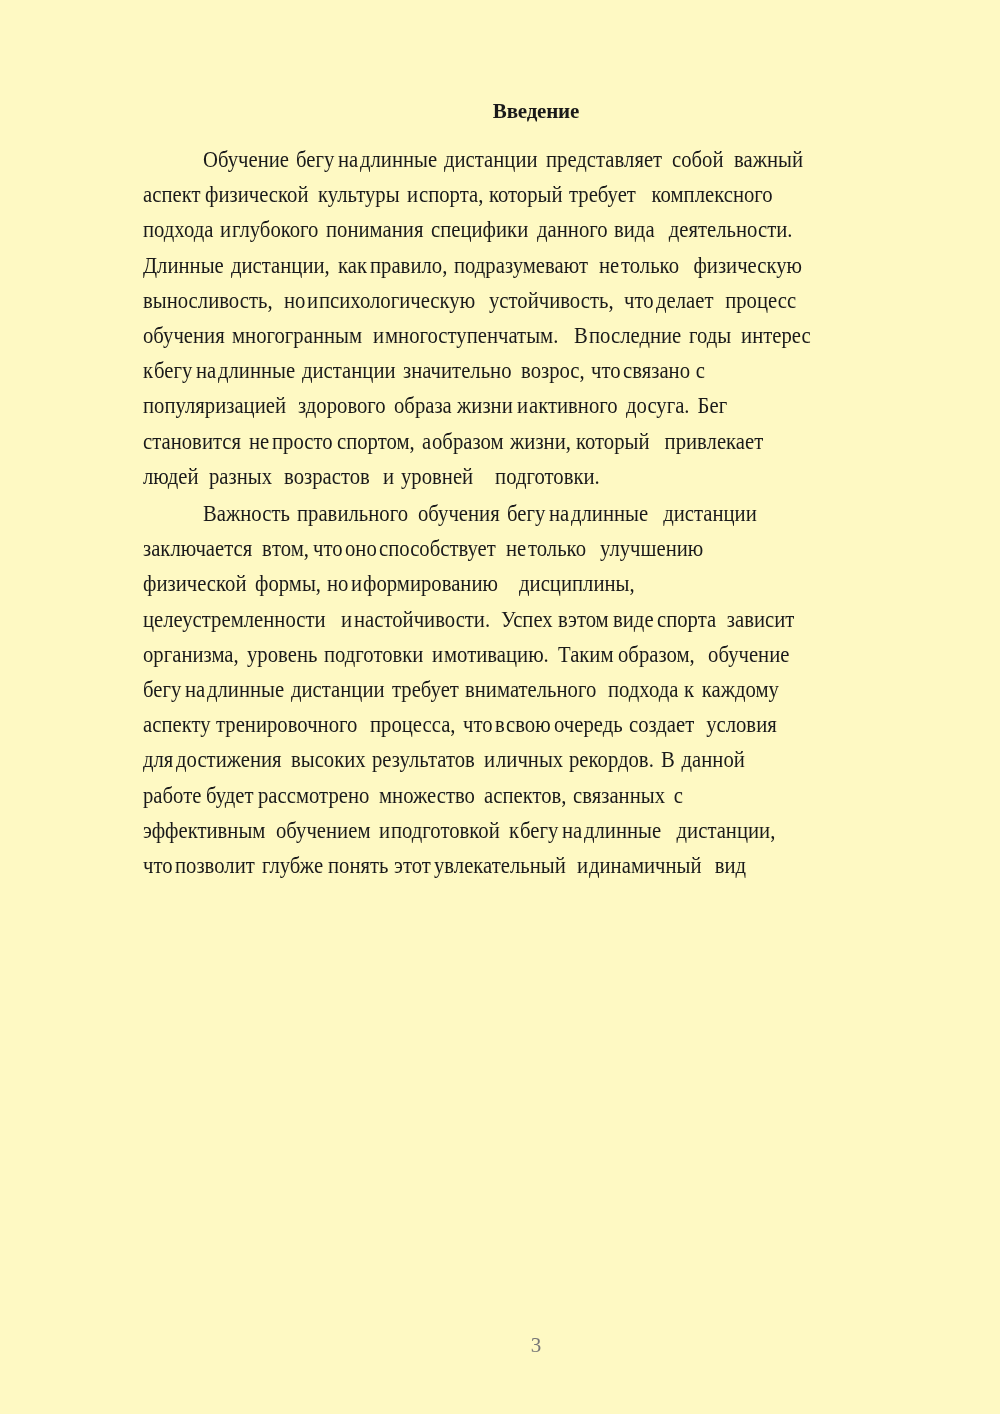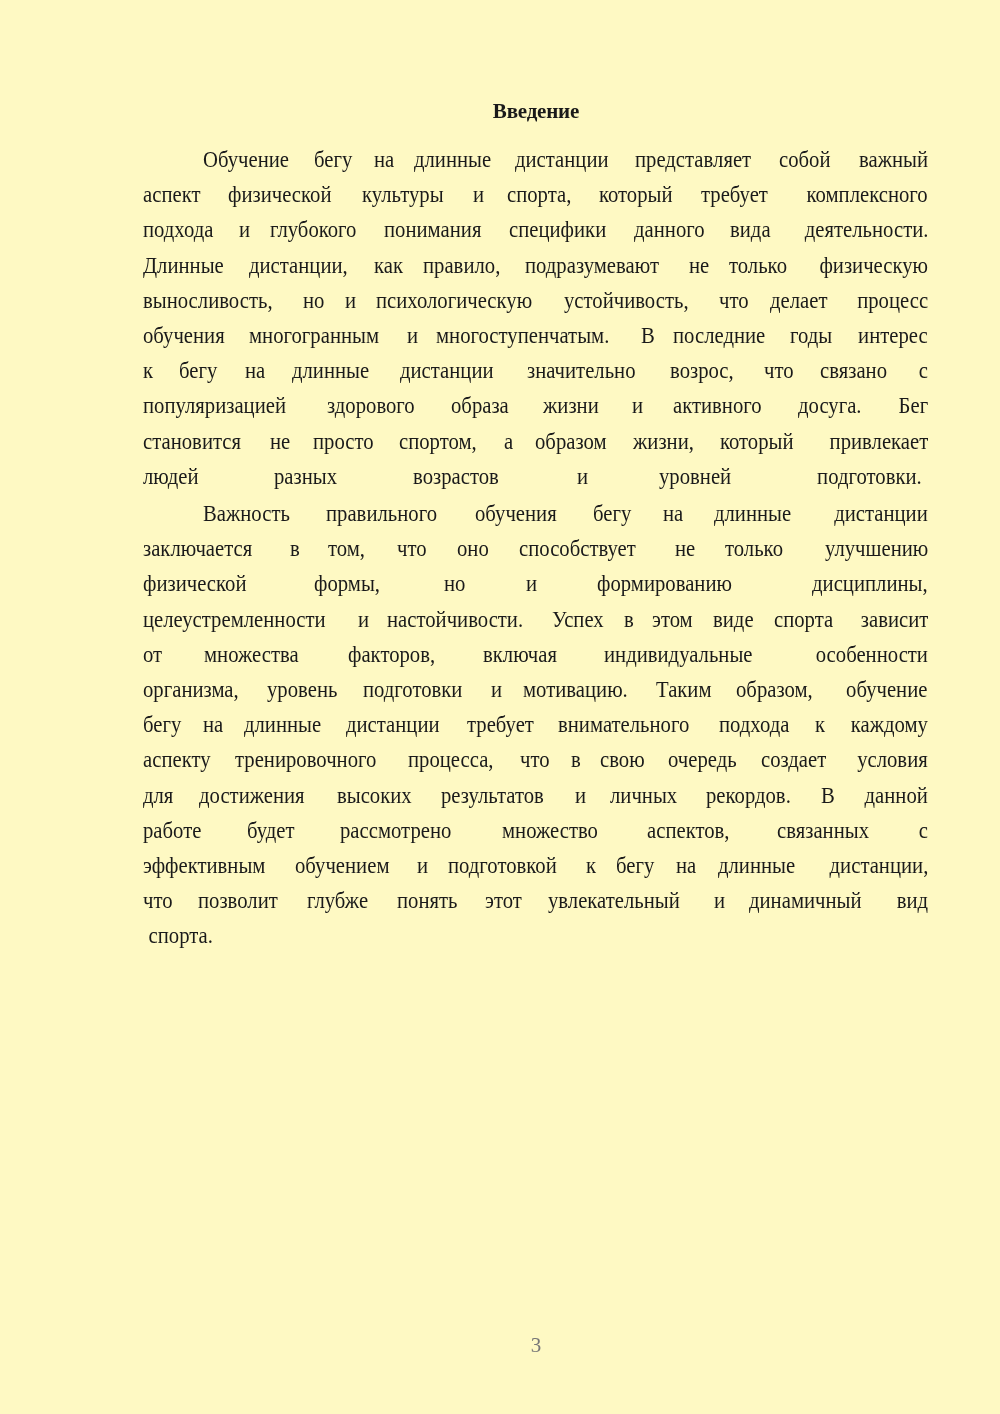--- a/index.html
+++ b/index.html
@@ -39,27 +39,26 @@
       width: 785px;
       font-size: 22.5px;
     }
     .line {
       height: 35.2px;
       line-height: 35.2px;
       text-align: justify;
       text-align-last: justify;
       white-space: nowrap;
       display: flex;
-      justify-content: space-between;
     }
     .line.indent {
       padding-left: 60px;
     }
     .line.last {
-      justify-content: space-between;
+      justify-content: flex-start;
     }
     .line.last .w { margin-right: 6px; }
     .w {
       display: inline-block;
       transform: scaleX(0.92);
       transform-origin: left center;
     }
     .line .w:last-child { transform-origin: right center; }
     .p1 { top: 142px; }
     .p2 { top: 496px; }
@@ -217,28 +216,20 @@
         <span class="w">и</span>
         <span class="w">настойчивости.</span>
         <span class="w">Успех</span>
         <span class="w">в</span>
         <span class="w">этом</span>
         <span class="w">виде</span>
         <span class="w">спорта</span>
         <span class="w">зависит</span>
       </div>
     <div class="line">
-        <span class="w">от</span>
-        <span class="w">множества</span>
-        <span class="w">факторов,</span>
-        <span class="w">включая</span>
-        <span class="w">индивидуальные</span>
-        <span class="w">особенности</span>
-      </div>
-    <div class="line">
         <span class="w">организма,</span>
         <span class="w">уровень</span>
         <span class="w">подготовки</span>
         <span class="w">и</span>
         <span class="w">мотивацию.</span>
         <span class="w">Таким</span>
         <span class="w">образом,</span>
         <span class="w">обучение</span>
       </div>
     <div class="line">
@@ -298,19 +289,16 @@
         <span class="w">что</span>
         <span class="w">позволит</span>
         <span class="w">глубже</span>
         <span class="w">понять</span>
         <span class="w">этот</span>
         <span class="w">увлекательный</span>
         <span class="w">и</span>
         <span class="w">динамичный</span>
         <span class="w">вид</span>
       </div>
-    <div class="line last">
-        <span class="w">спорта.</span>
-      </div>
   </div>
 
   <div class="page-number">3</div>
 </div>
 
 </body></html>

